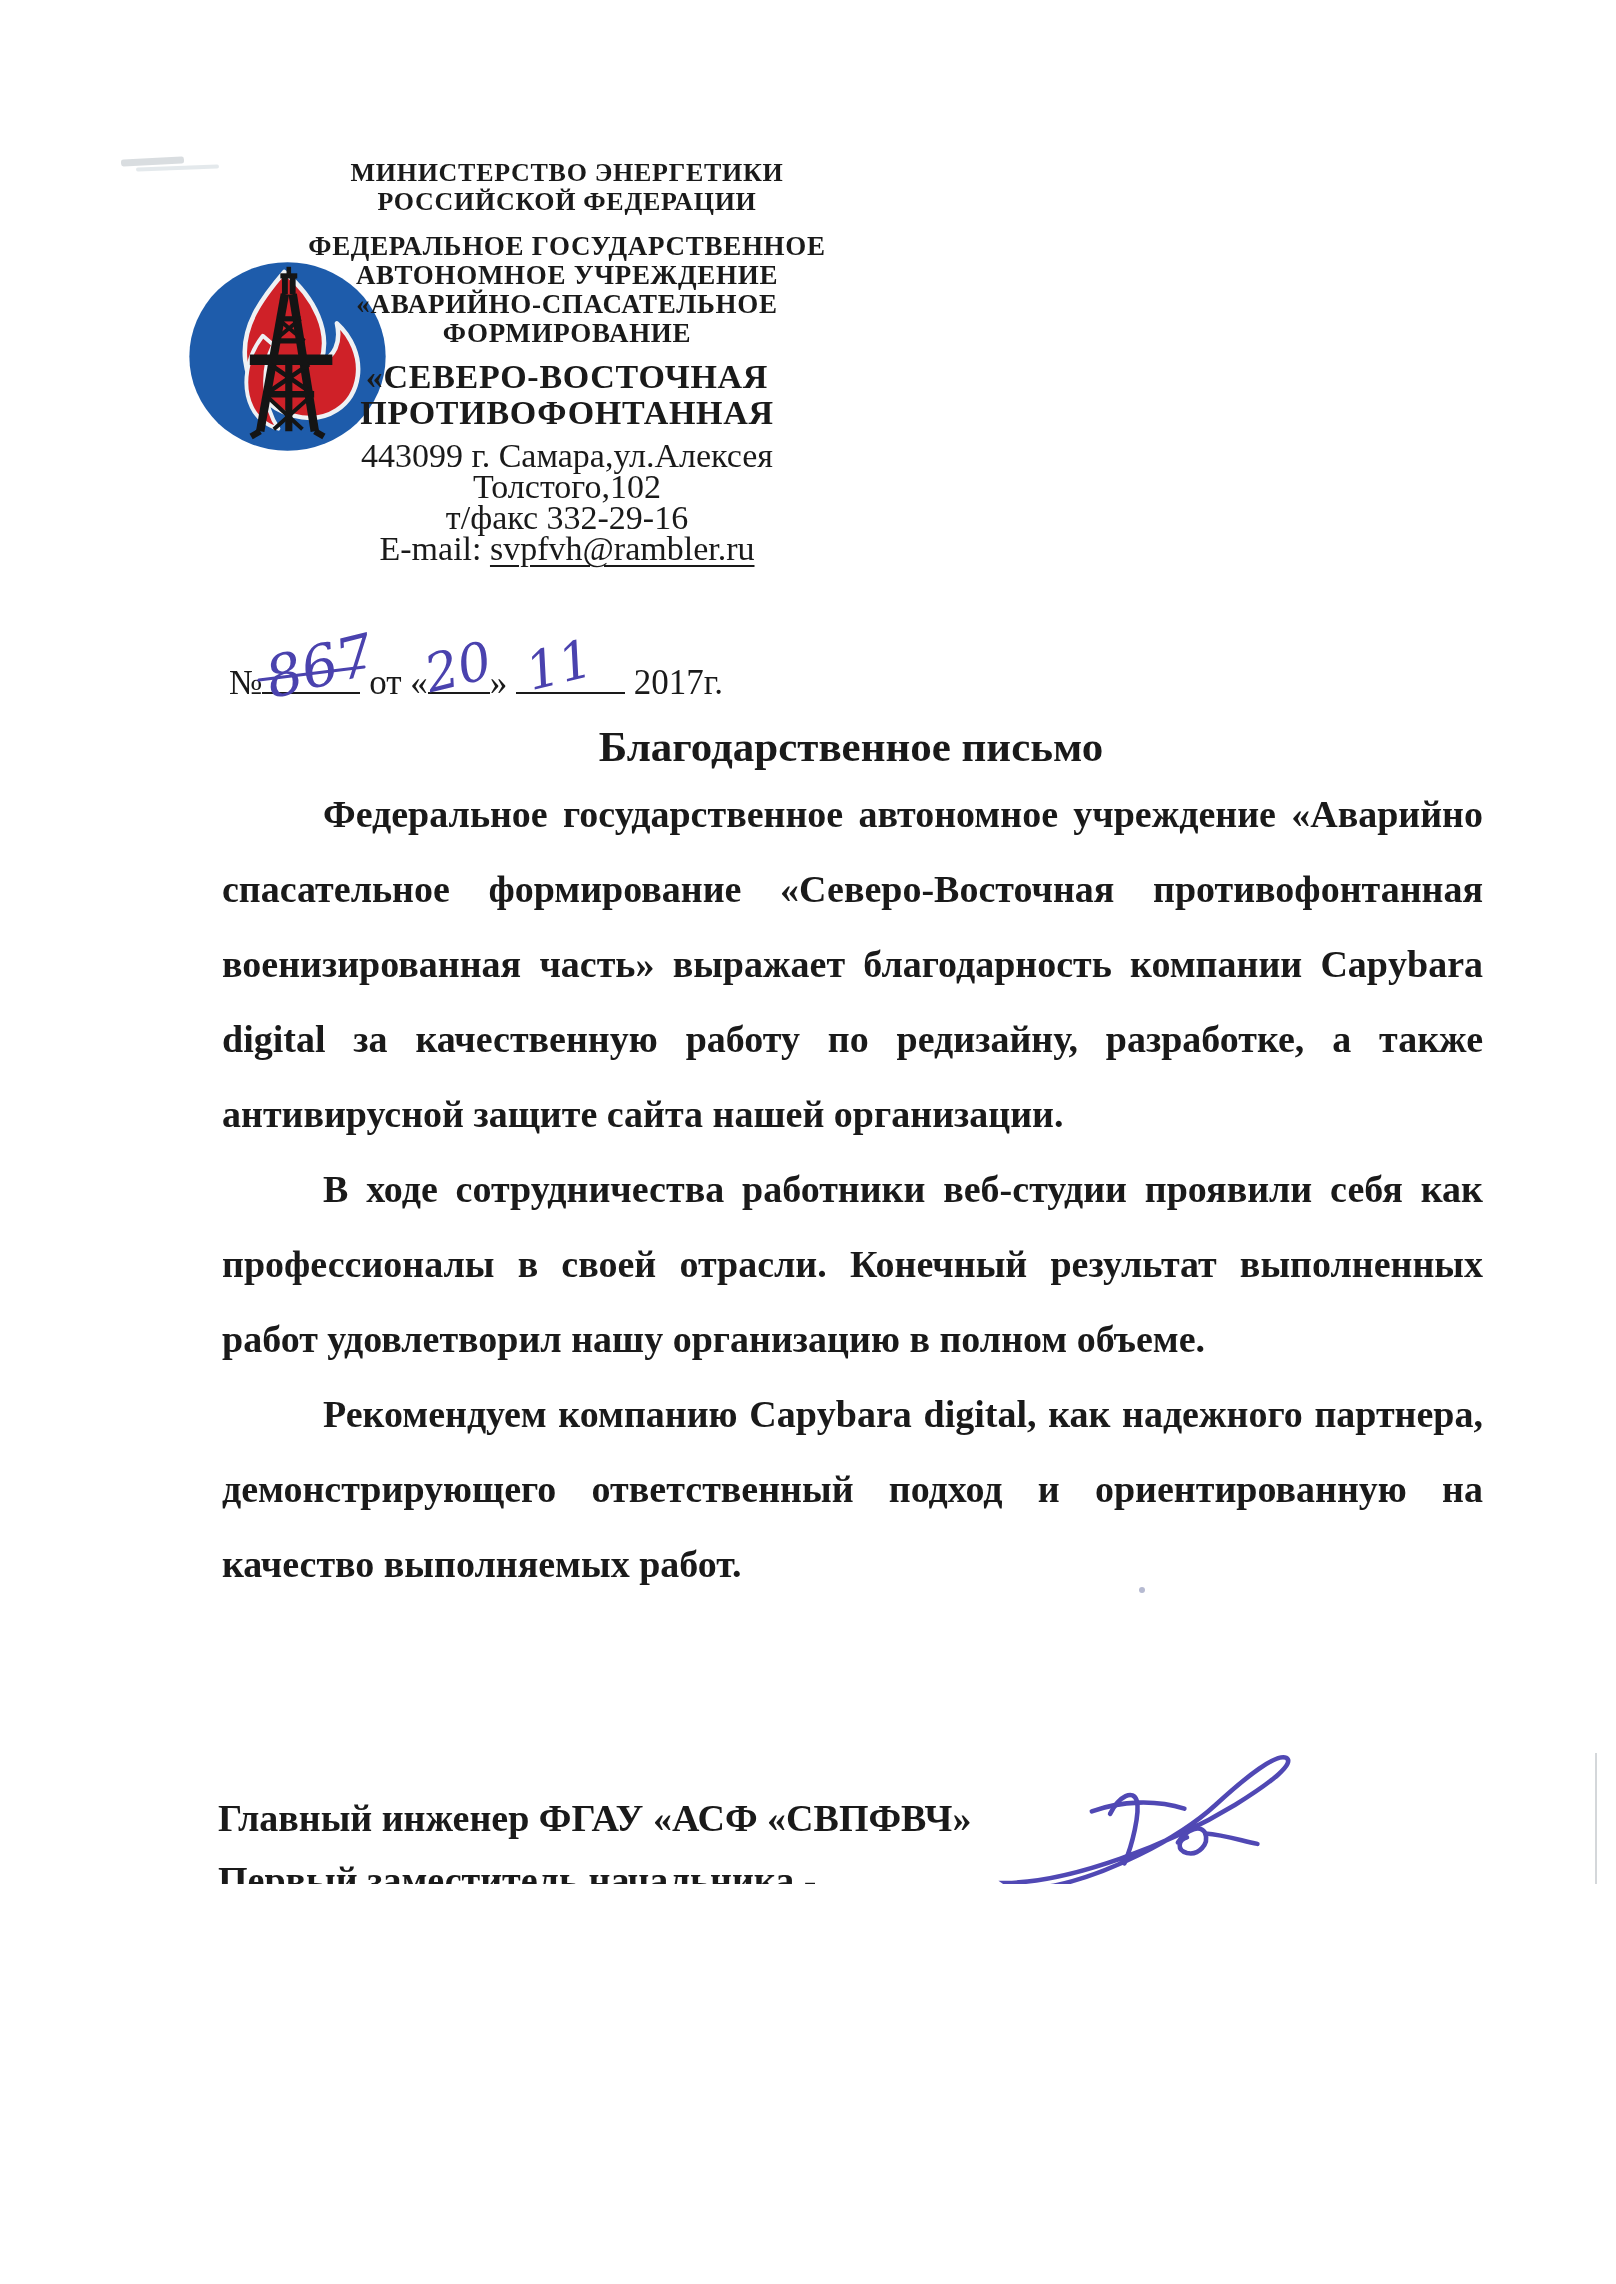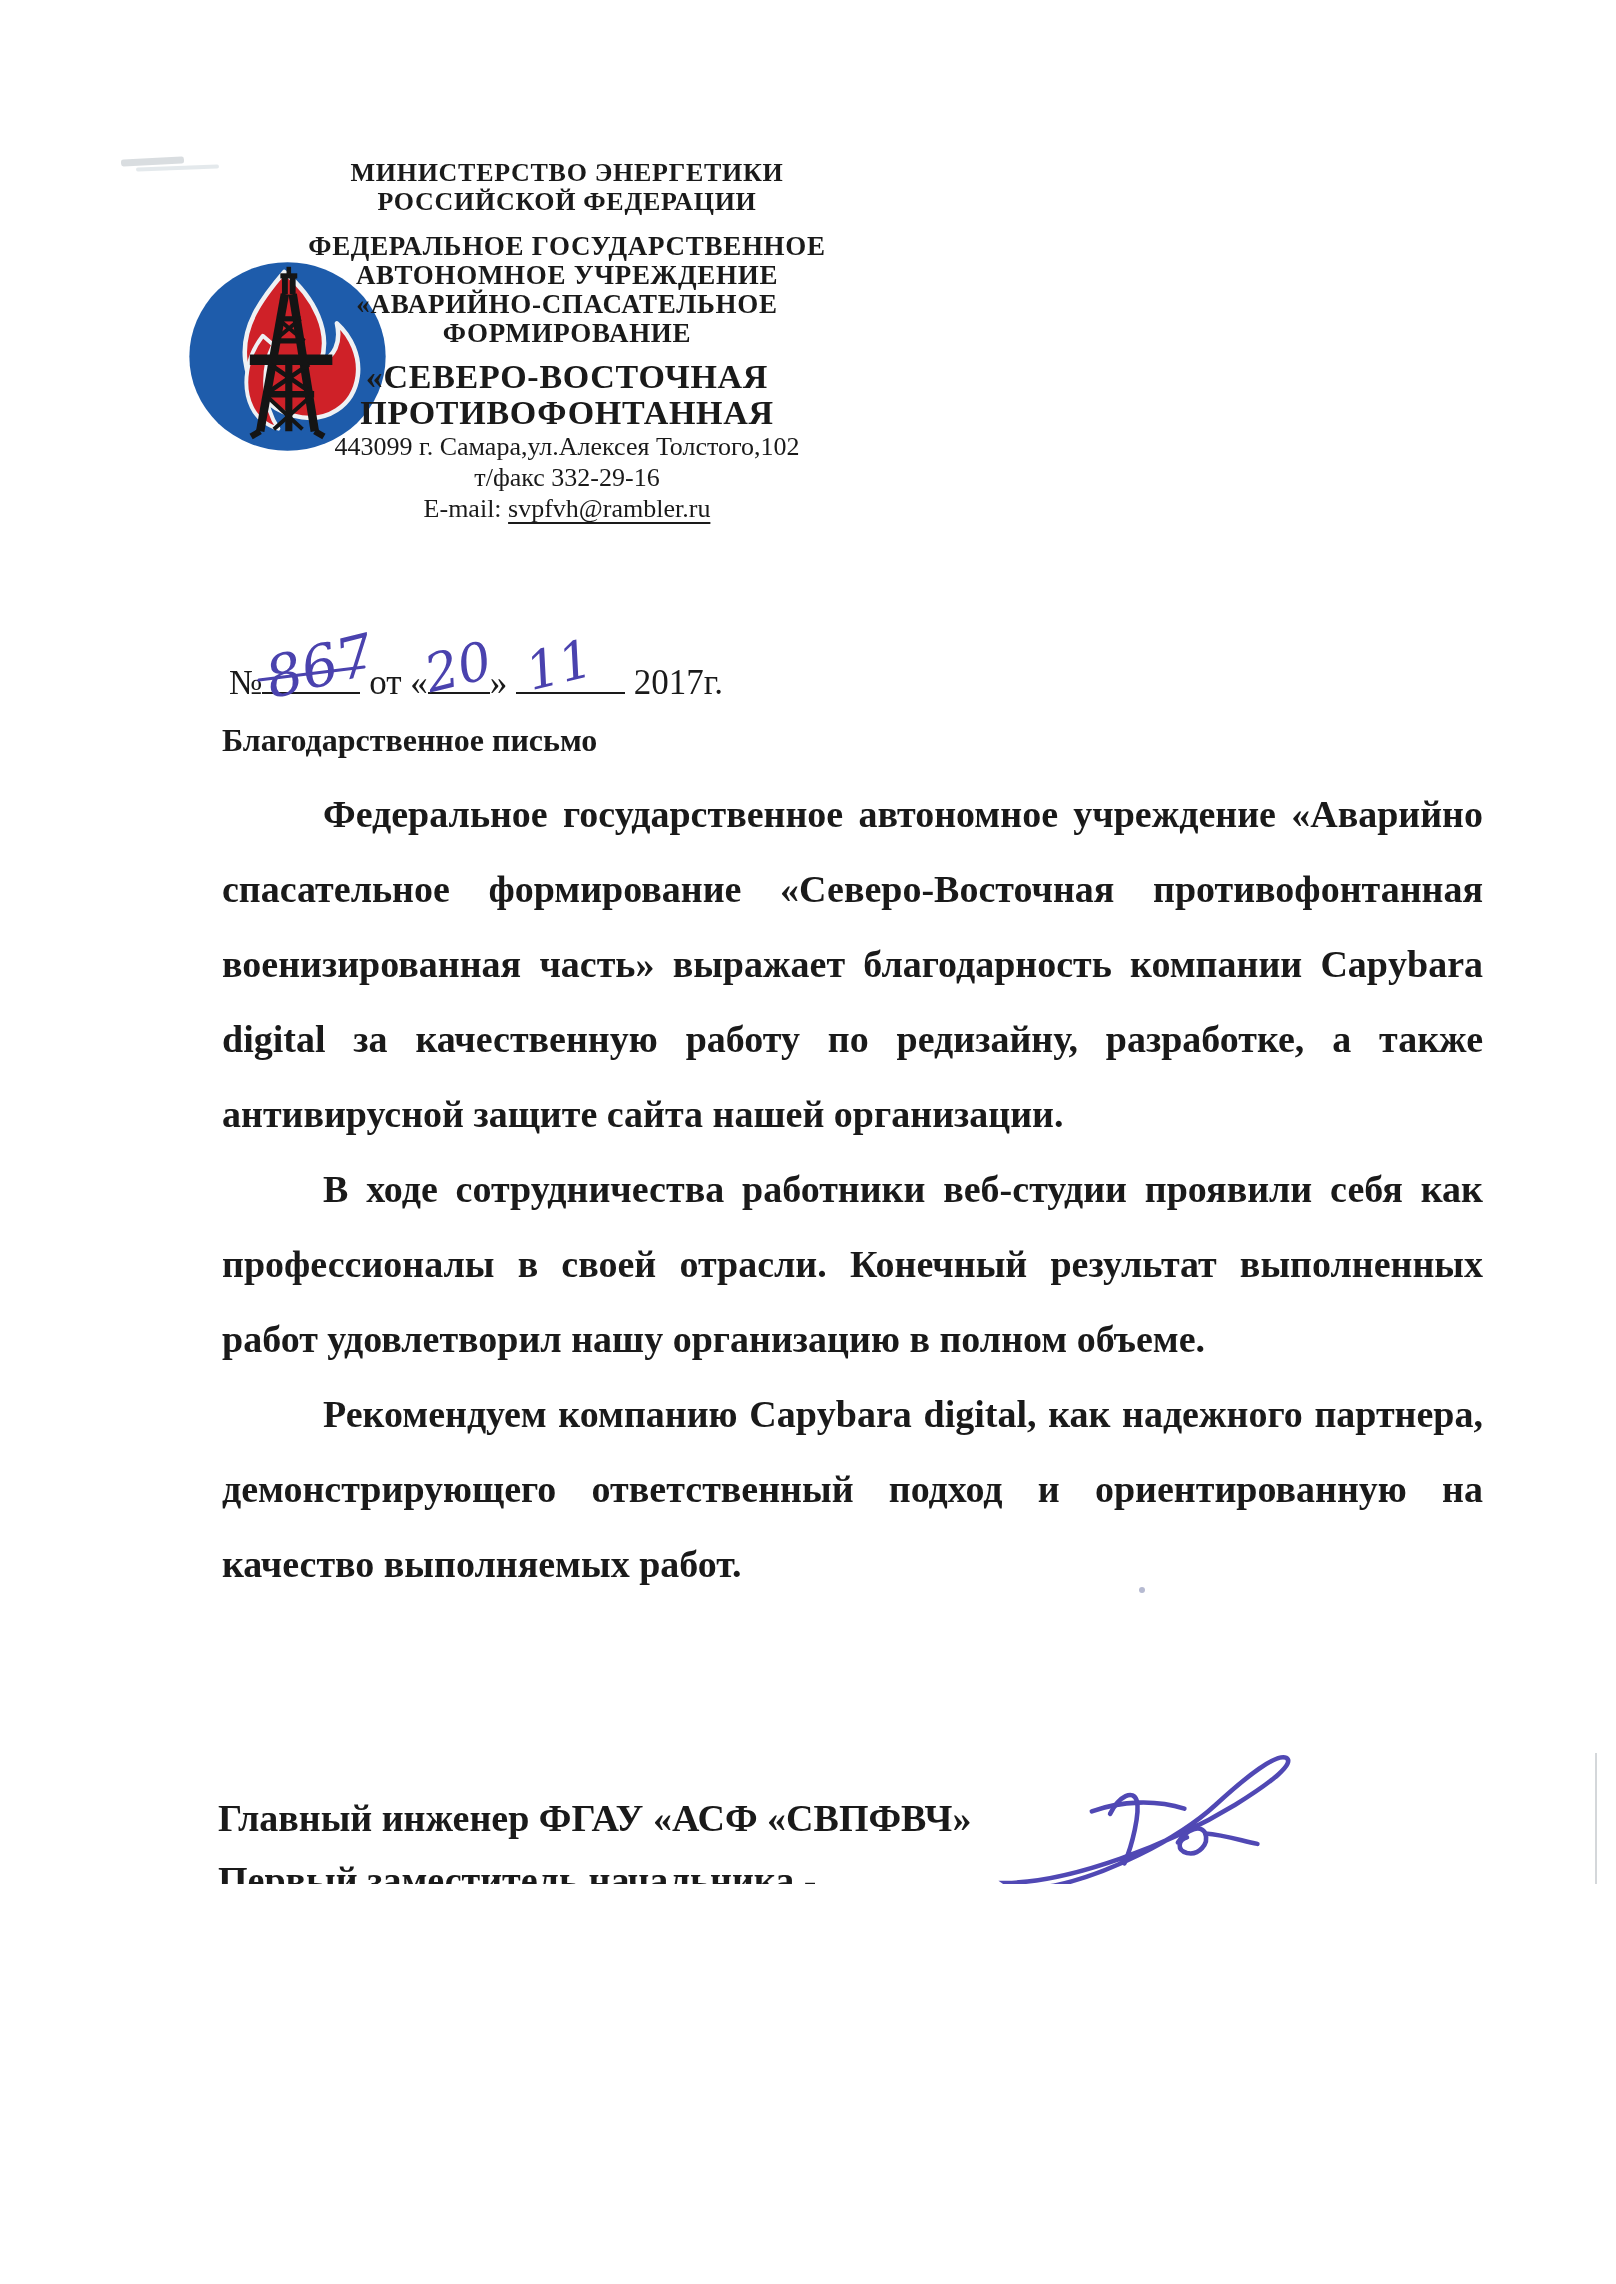--- a/index.html
+++ b/index.html
@@ -12,21 +12,21 @@
     color:#1a1a1a;
   }
   
   .letterhead{
     position:absolute;left:287px;top:158px;width:560px;
     text-align:center;
   }
   .ministry{font-size:26px;line-height:29px;font-weight:bold;letter-spacing:0.7px;}
   .institution{margin-top:15.6px;font-size:27px;line-height:29px;font-weight:bold;letter-spacing:0.7px;text-align:center;}
   .orgname{margin-top:11.7px;font-size:34px;line-height:36px;font-weight:bold;letter-spacing:0.7px;}
-  .address-block{font-size:26px;line-height:31px;font-weight:normal;}
+  .address-block{margin-top:9px;font-size:34px;line-height:31px;font-weight:normal;}
   .email-addr{text-decoration:underline;text-decoration-thickness:2px;text-underline-offset:5.2px;}
   .emblem{position:absolute;left:184px;top:259px;width:207px;height:195px;}
   
   .refline{
     position:absolute;left:229px;top:653px;
     font-size:35px;white-space:nowrap;
   }
   .blank{
     display:inline-block;position:relative;
     border-bottom:2.6px solid #1a1a1a;
@@ -40,21 +40,21 @@
     font-family:"DejaVu Serif",serif;font-style:italic;
     color:#4a42ae;
   }
   .hand-number{left:2.6px;bottom:-6.5px;font-size:57px;transform:rotate(-14deg);}
   .hand-strike{position:absolute;left:-5.2px;bottom:17px;width:109px;height:3.3px;background:#4a42ae;transform:rotate(-7deg);border-radius:2px;}
   .hand-day{left:-2.6px;bottom:-5.2px;font-size:52px;transform:rotate(-14deg);}
   .hand-month{left:10.4px;bottom:-2.6px;font-size:52px;transform:rotate(-14deg);}
   
   .title{
     position:absolute;left:222px;top:722px;width:1258px;
-    text-align:left;font-size:32px;font-weight:bold;
+    text-align:center;font-size:43px;font-weight:bold;
   }
   
   .body-text{
     position:absolute;left:222px;top:777px;width:1261px;
     font-size:38px;line-height:75px;font-weight:bold;
     text-align:justify;
   }
   .body-text p{margin:0;text-indent:101px;}
   
   .sig-position{

